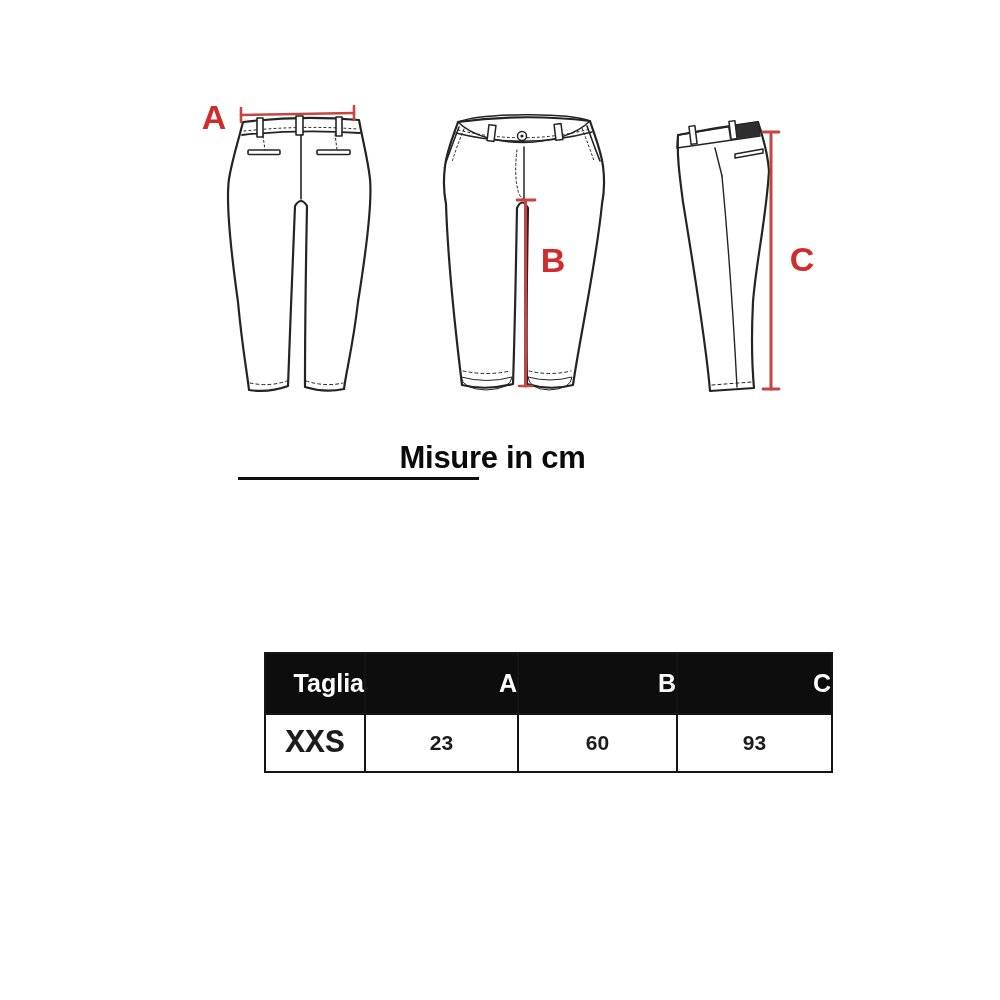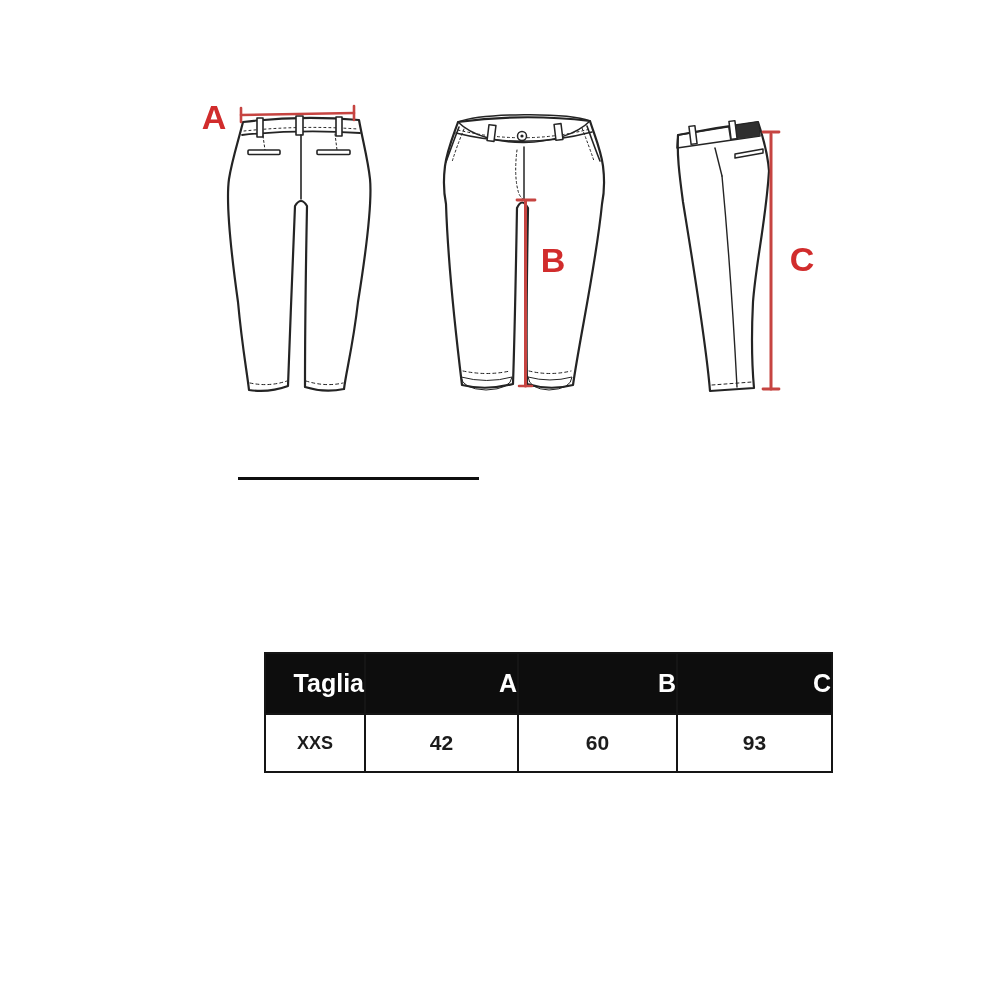--- a/index.html
+++ b/index.html
@@ -27,21 +27,21 @@
     table-layout:fixed;
   }
   table.size-table th{
     background:#0d0d0d;color:#ffffff;height:61px;font-size:25px;font-weight:700;
     border:2px solid #151515;text-align:right;vertical-align:middle;padding:0;
   }
   table.size-table td{
     background:#ffffff;color:#1c1c1c;height:58px;font-size:21px;font-weight:700;
     border:2px solid #151515;text-align:center;vertical-align:middle;padding:0;
   }
-  table.size-table td:first-child{font-size:18px;}
+  table.size-table td:first-child{font-size:33px;font-family:Liberation Mono, monospace;}
 </style>
 </head>
 <body>
 
 <div class="canvas">
 
   <svg style="left:225px;top:100px;" width="150" height="300" viewBox="0 0 150 300">
     <path class="ink fillw" stroke-width="2.2" d="M18,22 Q75,15 134,20
          C138,42 143,60 145,79 C147,100 141,152 133,202 C128,246 121,272 119,289
          Q99,293 80,287 C80,228 81,158 82,106 Q76,96 70,106 C68,158 65,228 63,286
@@ -110,40 +110,41 @@
       <path stroke-width="3" d="M106,24 L106,279"></path>
       <path stroke-width="2.8" d="M98,22 L114,22"></path>
       <path stroke-width="2.8" d="M98,279 L114,279"></path>
     </g>
   </svg>
 
   <div class="red-label" style="left:194px;top:99px;">A</div>
   <div class="red-label" style="left:533px;top:242px;">B</div>
   <div class="red-label" style="left:782px;top:241px;">C</div>
 
+  <div class="title">Misure in cm</div>
   <div class="title-underline"></div>
 
   <table class="size-table">
     <colgroup>
       <col style="width:100px">
         <col style="width:153px">
         <col style="width:159px">
         <col style="width:155px">
     </colgroup>
     <thead>
       <tr>
         <th>Taglia</th>
         <th>A</th>
         <th>B</th>
         <th>C</th>
       </tr>
     </thead>
     <tbody>
       <tr>
         <td>XXS</td>
-        <td>42</td>
+        <td>23</td>
         <td>60</td>
         <td>93</td>
       </tr>
     </tbody>
   </table>
 
 </div>
 
 </body></html>

